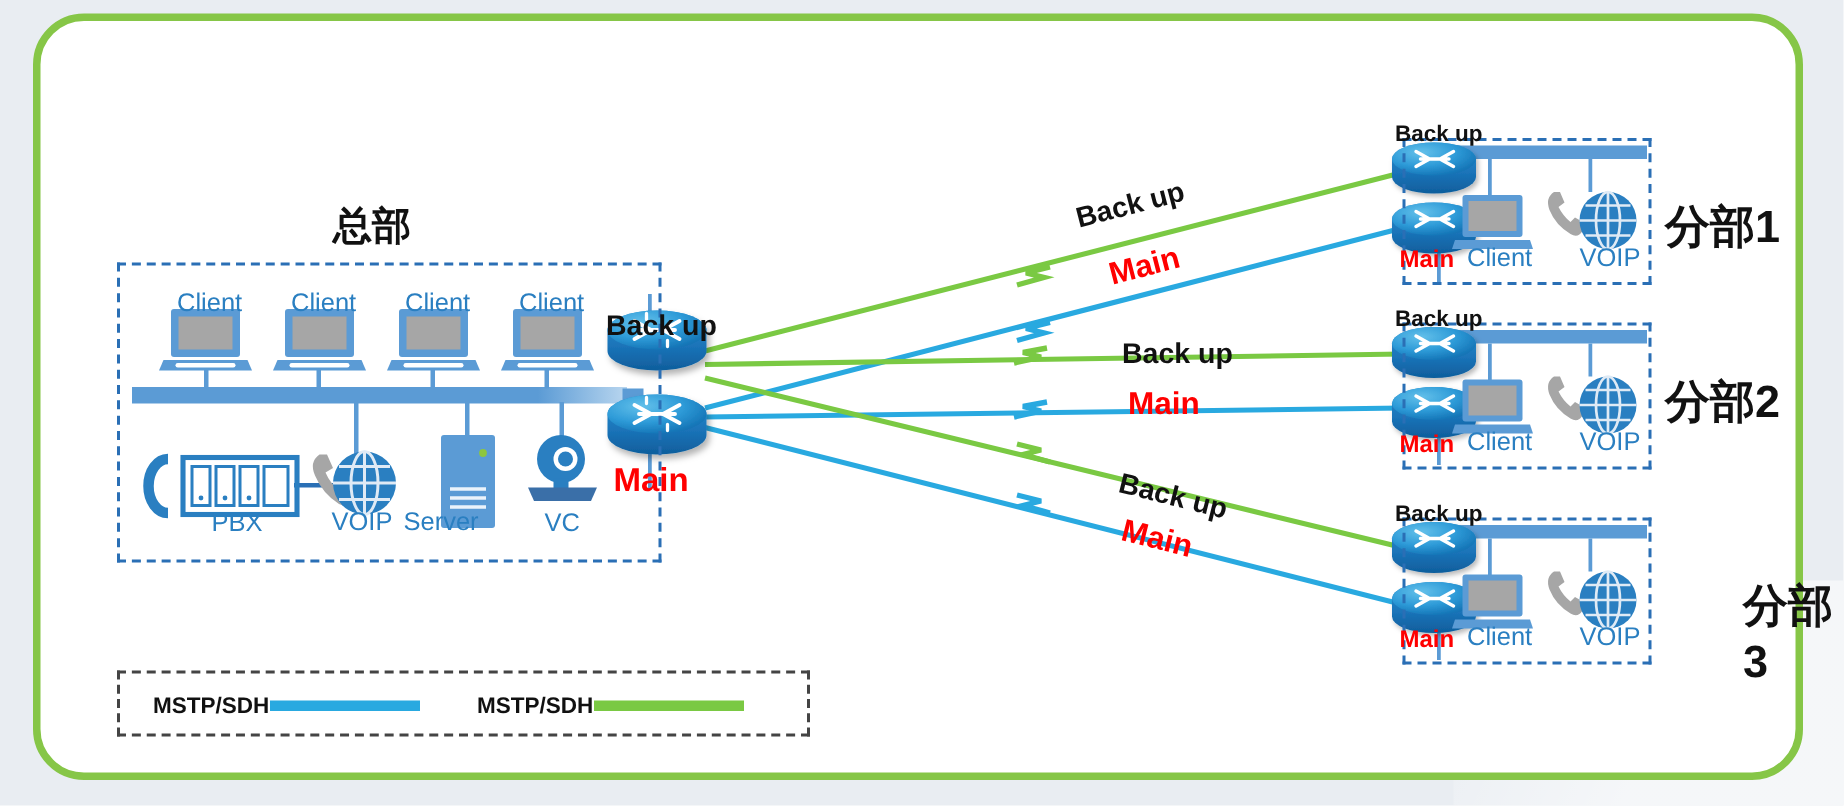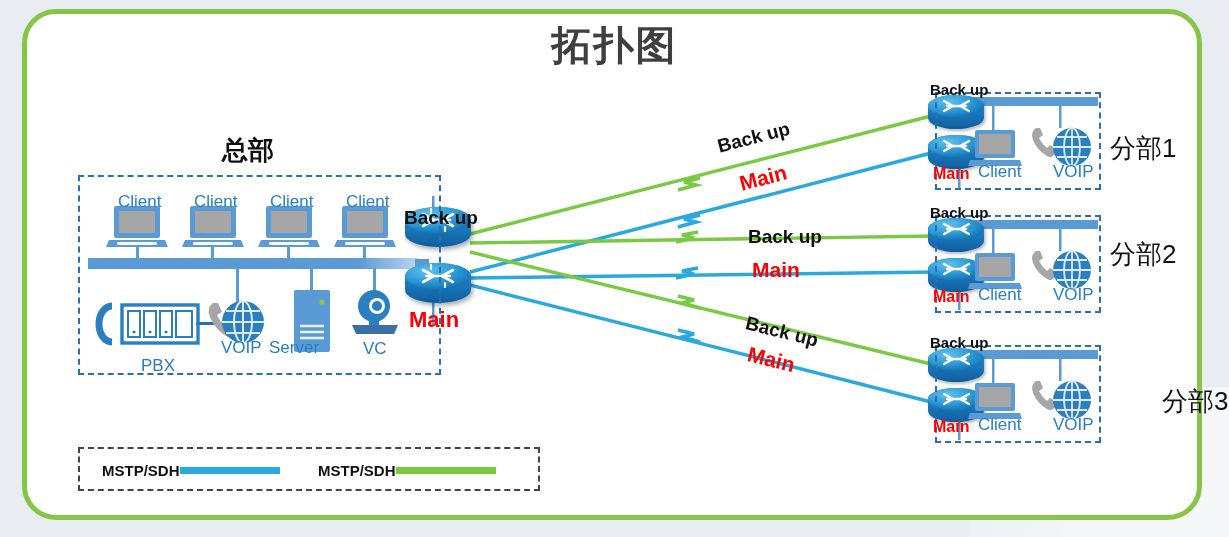--- a/index.html
+++ b/index.html
@@ -23,41 +23,40 @@
     font-size:40px;font-weight:bold;color:#3f3f3f;letter-spacing:2px;
   }
   svg.wires{position:absolute;left:0;top:0;width:1229px;height:537px;pointer-events:none;}
 
   
   .lbl{position:absolute;white-space:nowrap;}
   .lbl-blue{color:#2a7fc1;font-size:17px;}
   .lbl-black{color:#111;font-size:17px;font-weight:bold;}
   .lbl-red{color:#ff0000;font-size:19px;font-weight:bold;}
   .zone-title{position:absolute;font-size:26px;font-weight:bold;color:#111;}
-  .branch-title{position:absolute;font-size:26px;font-weight:normal;color:#111;}
+  .branch-title{position:absolute;font-size:30px;font-weight:bold;color:#111;}
   .dashbox{position:absolute;border:2px dashed #2a6fb5;box-sizing:border-box;}
 
   
   .legend{position:absolute;left:78px;top:447px;width:462px;height:44px;
     border:2px dashed #444;box-sizing:border-box;background:#fff;}
   .legend-item{position:absolute;display:flex;align-items:center;gap:0px;}
   .legend-item .txt{font-size:15px;font-weight:bold;color:#111;}
   .legend-item .bar{width:100px;height:7px;}
   .rot{transform-origin:left center;}
 </style>
 </head>
 <body>
 
 <div id="stage">
 
   <div class="bg-shade"></div>
 
   <div class="card"></div>
 
-  <div class="title">拓扑图</div>
 
   <svg class="wires" viewBox="0 0 1229 537">
     <defs>
       <linearGradient id="busgrad" x1="0" y1="0" x2="1" y2="0">
         <stop offset="0%" stop-color="#5b9bd5"></stop>
         <stop offset="82%" stop-color="#5b9bd5"></stop>
         <stop offset="100%" stop-color="#b9d6ef"></stop>
       </linearGradient>
       <filter id="sh" x="-40%" y="-40%" width="190%" height="190%">
         <feDropShadow dx="2" dy="3" stdDeviation="2.2" flood-color="#000" flood-opacity="0.30"></feDropShadow>
@@ -291,37 +290,37 @@
   </svg>
 
   <div class="zone-title" style="left:222px;top:133px;">总部</div>
   <div class="dashbox" style="left:78px;top:175px;width:363px;height:200px;"></div>
 
   <div class="lbl lbl-blue" style="left:118px;top:192px;">Client</div>
   <div class="lbl lbl-blue" style="left:194px;top:192px;">Client</div>
   <div class="lbl lbl-blue" style="left:270px;top:192px;">Client</div>
   <div class="lbl lbl-blue" style="left:346px;top:192px;">Client</div>
 
-  <div class="lbl lbl-blue" style="left:141px;top:356px;">PBX</div>
+  <div class="lbl lbl-blue" style="left:141px;top:339px;">PBX</div>
   <div class="lbl lbl-blue" style="left:221px;top:339px;width:32px;line-height:18px;white-space:normal;">VOIP</div>
   <div class="lbl lbl-blue" style="left:269px;top:339px;width:42px;line-height:18px;white-space:normal;">Server</div>
   <div class="lbl lbl-blue" style="left:363px;top:339px;">VC</div>
 
   <div class="lbl lbl-black" style="left:404px;top:207px;font-size:19px;">Back up</div>
   <div class="lbl lbl-red" style="left:409px;top:307px;font-size:22px;">Main</div>
 
   <div class="dashbox" style="left:935px;top:92px;width:166px;height:98px;"></div>
   <div class="branch-title" style="left:1110px;top:131px;">分部1</div>
   <div class="lbl lbl-black" style="left:930px;top:81px;font-size:15px;">Back up</div>
   <div class="lbl lbl-red" style="left:933px;top:165px;font-size:16px;">Main</div>
   <div class="lbl lbl-blue" style="left:978px;top:163px;width:34px;line-height:17px;white-space:normal;">Client</div>
   <div class="lbl lbl-blue" style="left:1053px;top:163px;width:30px;line-height:17px;white-space:normal;">VOIP</div>
 
   <div class="dashbox" style="left:935px;top:215px;width:166px;height:98px;"></div>
-  <div class="branch-title" style="left:1110px;top:237px;">分部2</div>
+  <div class="branch-title" style="left:1110px;top:248px;">分部2</div>
   <div class="lbl lbl-black" style="left:930px;top:204px;font-size:15px;">Back up</div>
   <div class="lbl lbl-red" style="left:933px;top:288px;font-size:16px;">Main</div>
   <div class="lbl lbl-blue" style="left:978px;top:286px;width:34px;line-height:17px;white-space:normal;">Client</div>
   <div class="lbl lbl-blue" style="left:1053px;top:286px;width:30px;line-height:17px;white-space:normal;">VOIP</div>
 
   <div class="dashbox" style="left:935px;top:345px;width:166px;height:98px;"></div>
   <div class="branch-title" style="left:1162px;top:384px;">分部3</div>
   <div class="lbl lbl-black" style="left:930px;top:334px;font-size:15px;">Back up</div>
   <div class="lbl lbl-red" style="left:933px;top:418px;font-size:16px;">Main</div>
   <div class="lbl lbl-blue" style="left:978px;top:416px;width:34px;line-height:17px;white-space:normal;">Client</div>

